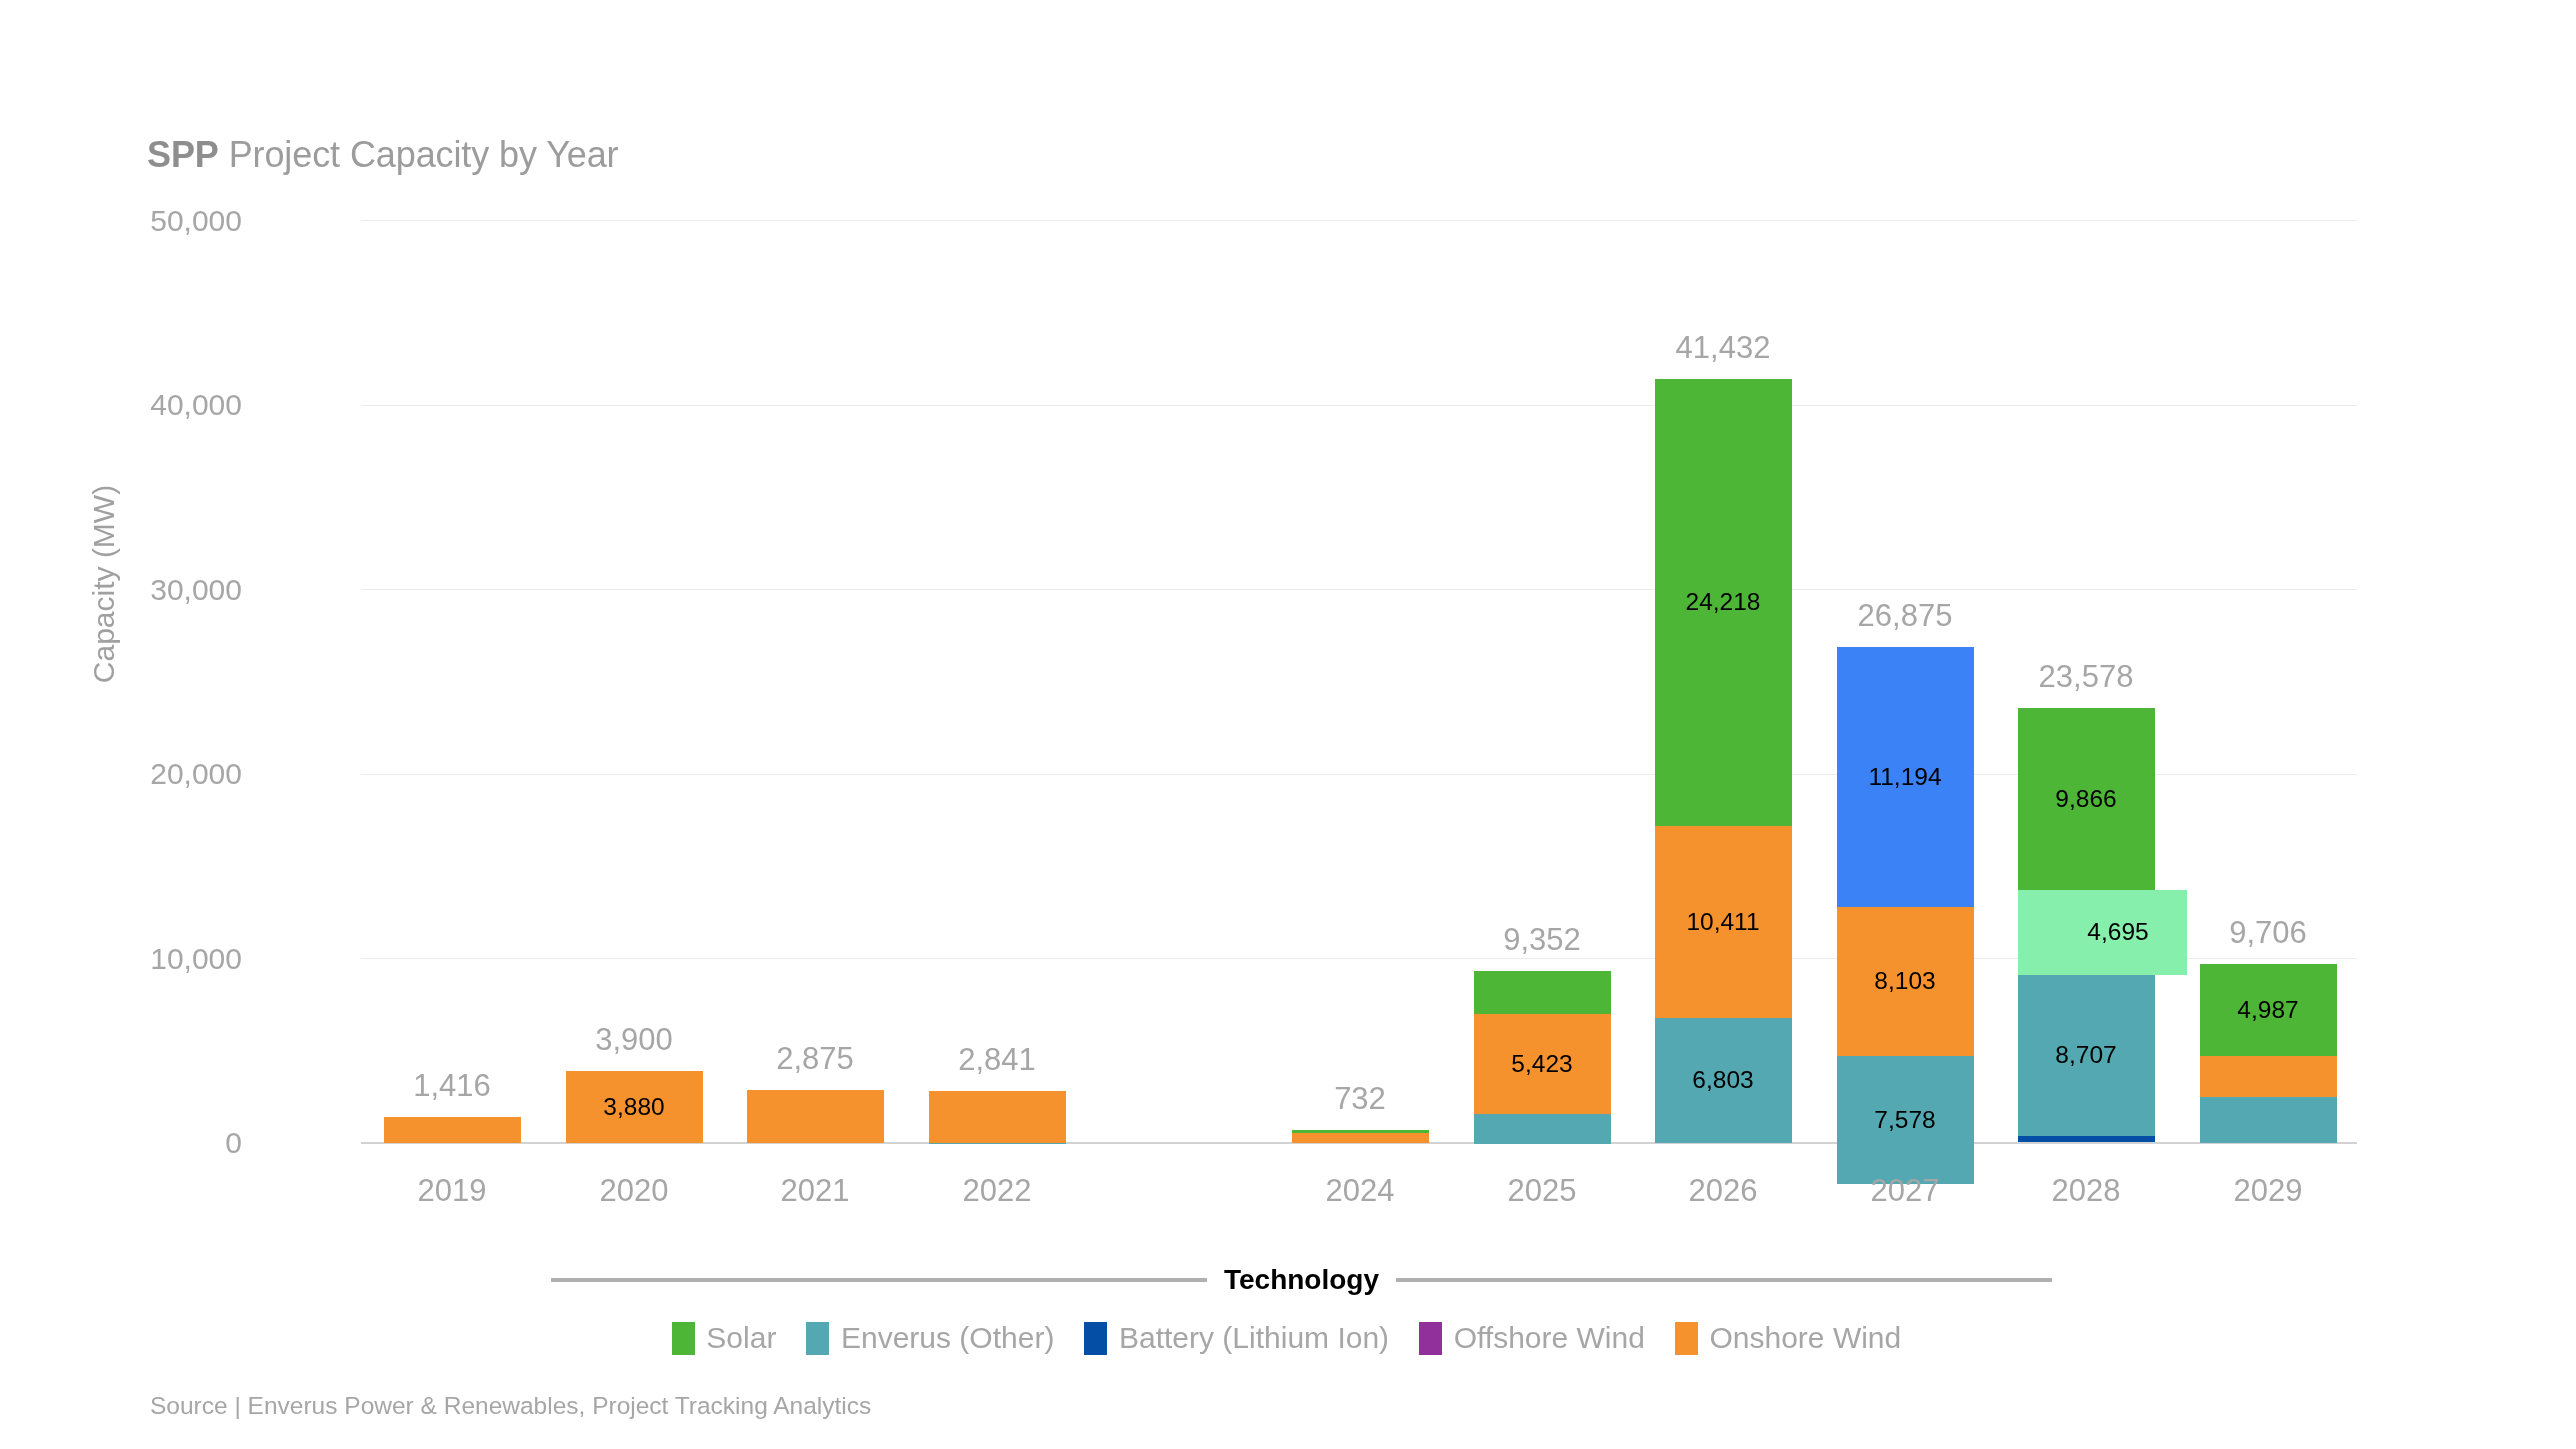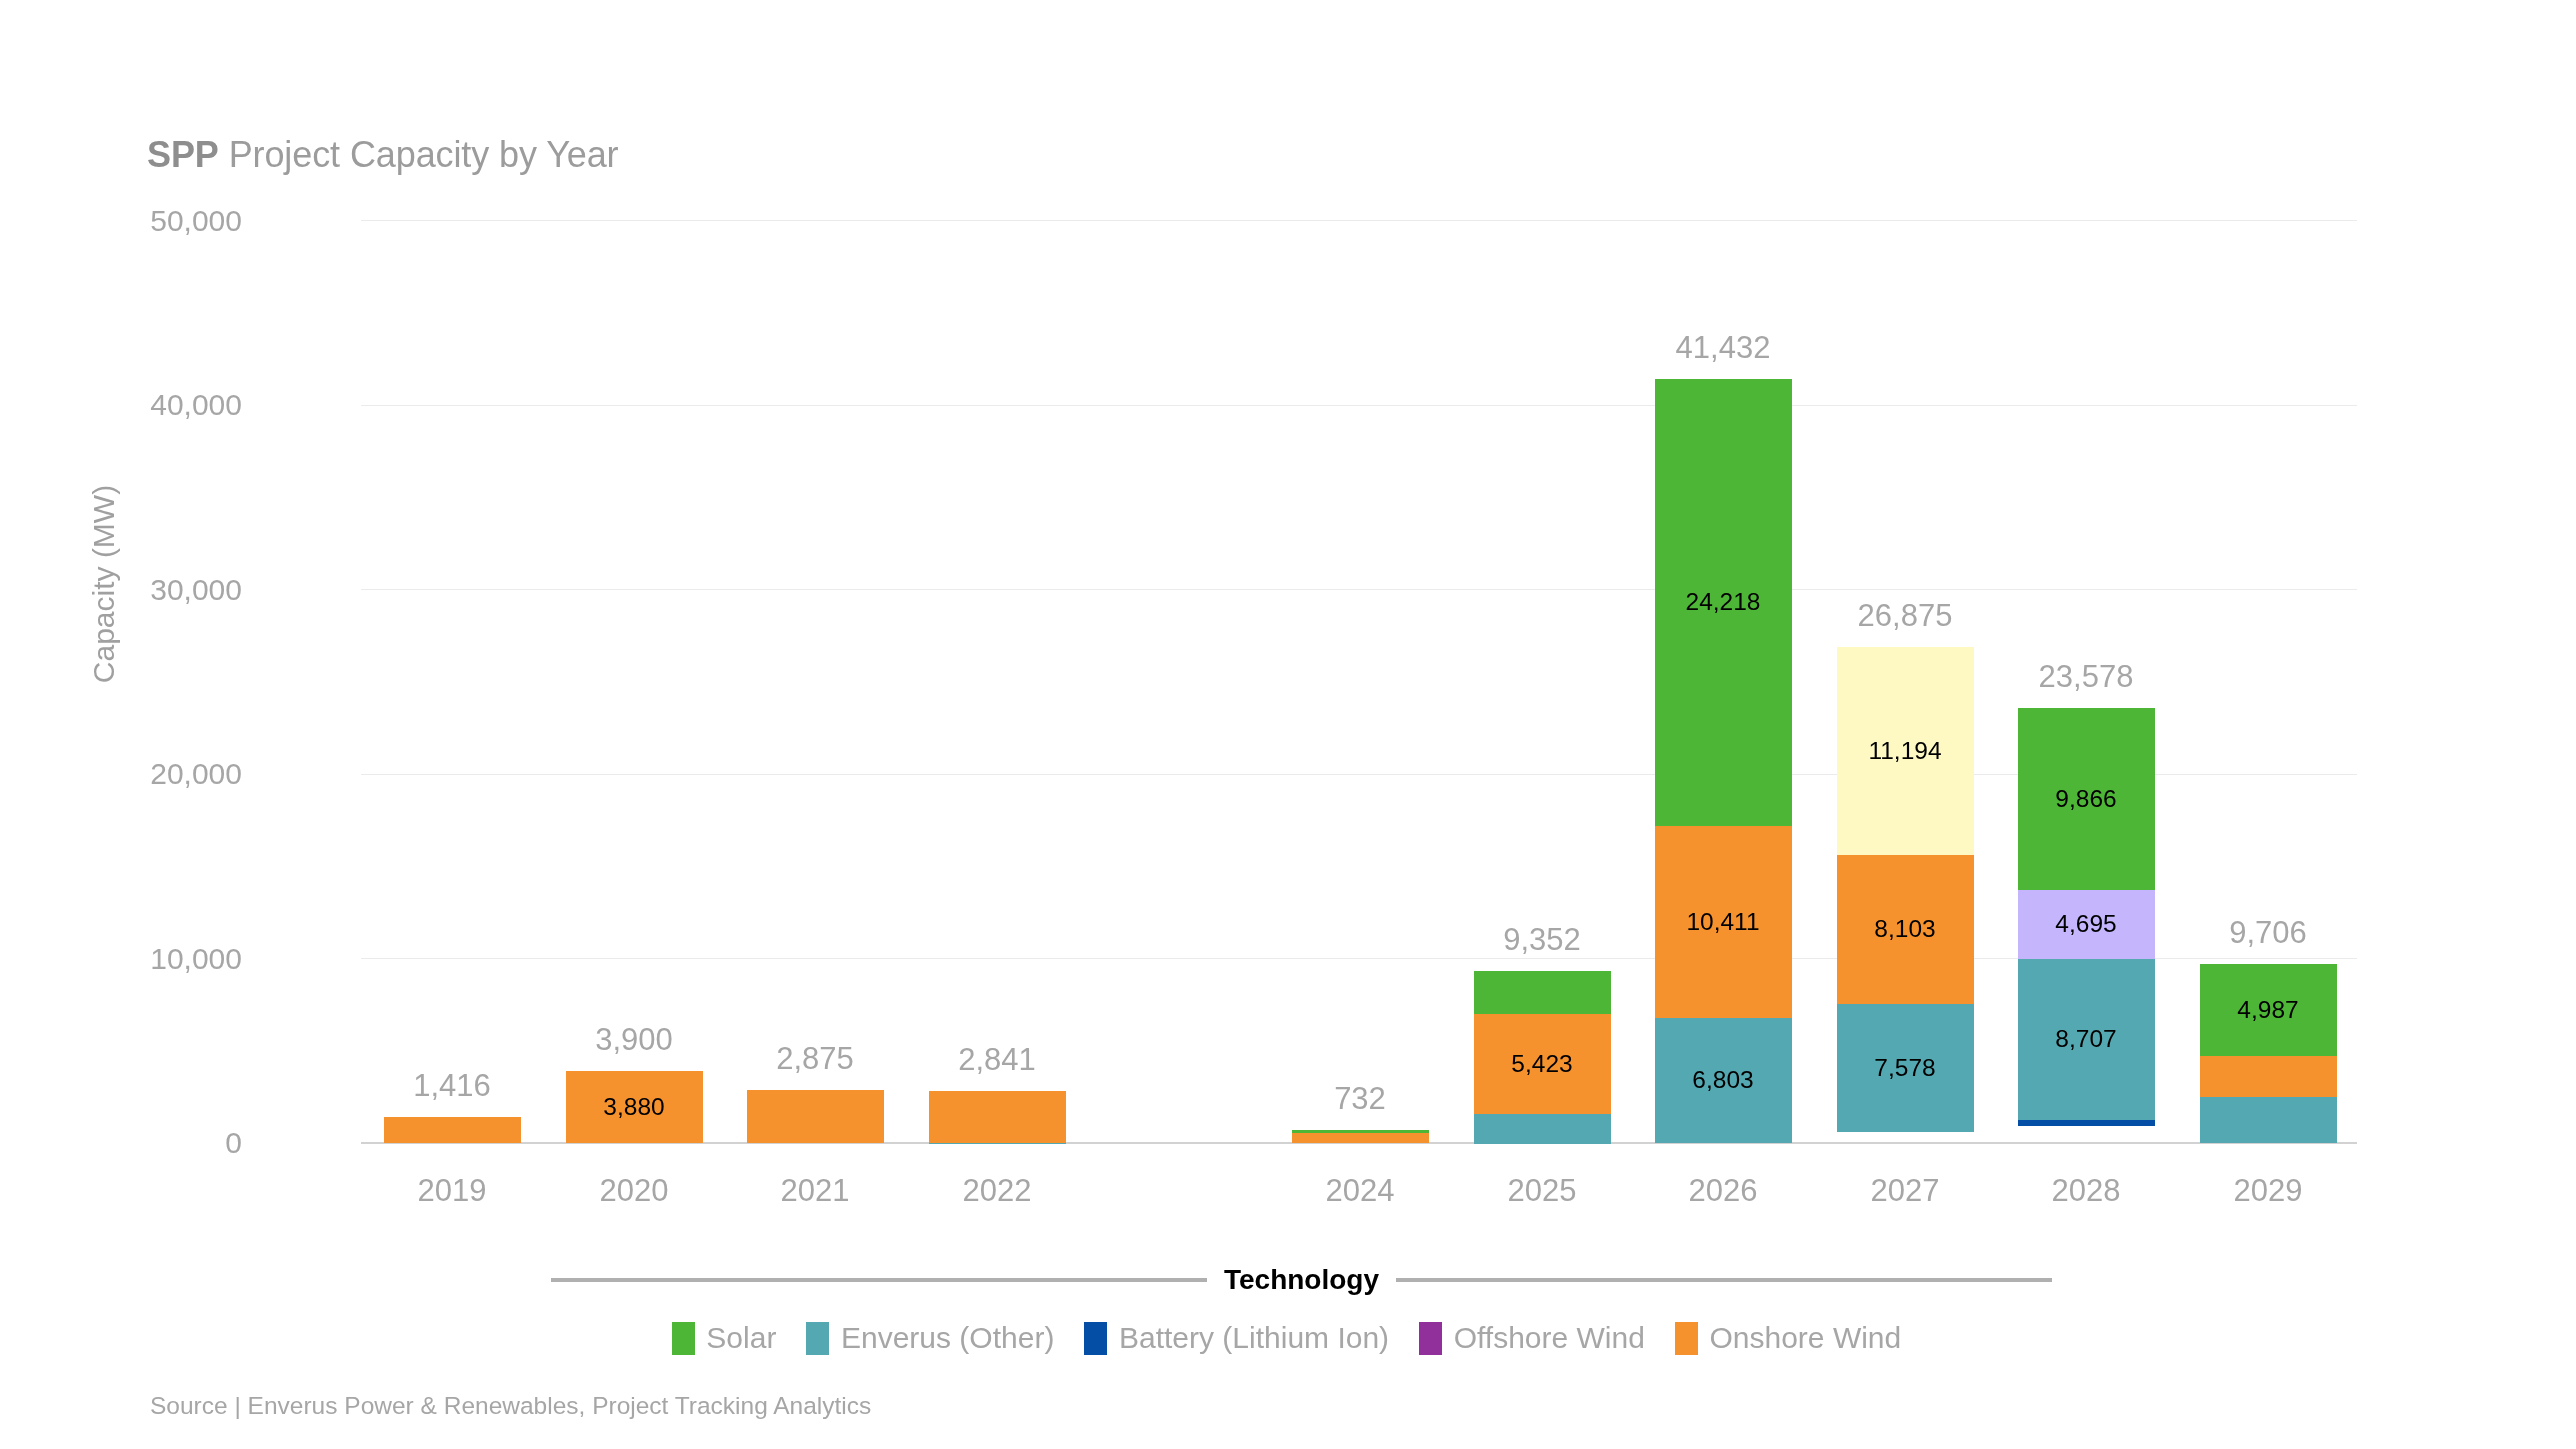--- a/index.html
+++ b/index.html
@@ -293,39 +293,39 @@
           </div>
           <div class="seg" style="height: 125px; background: rgb(84, 168, 177);">
             <span class="seg-label">6,803</span>
           </div>
         </div>
         <div class="bar-total" style="top: 330px;">41,432</div>
         <div class="x-tick-label" style="top: 1173px;">2026</div>
       </div>
       <div class="bar-col" style="left: 1453px; height: 1449px;">
         <div class="bar-stack" style="top: 647px; height: 496px;">
-          <div class="seg" style="height: 208px; background: #fef9c3;">
+          <div class="seg" style="height: 260px; background: #3b82f6;">
             <span class="seg-label">11,194</span>
           </div>
           <div class="seg" style="height: 149px; background: rgb(246, 146, 46);">
             <span class="seg-label">8,103</span>
           </div>
           <div class="seg" style="height: 128px; background: rgb(84, 168, 177);">
             <span class="seg-label">7,578</span>
           </div>
         </div>
         <div class="bar-total" style="top: 598px;">26,875</div>
         <div class="x-tick-label" style="top: 1173px;">2027</div>
       </div>
       <div class="bar-col" style="left: 1634px; height: 1449px;">
         <div class="bar-stack" style="top: 708px; height: 435px;">
           <div class="seg" style="height: 182px; background: rgb(78, 182, 55);">
             <span class="seg-label">9,866</span>
           </div>
-          <div class="seg" style="height: 69px; background: #c4b5fd;">
+          <div class="seg" style="height: 85px; background: #86efac; padding-left: 32px;">
             <span class="seg-label">4,695</span>
           </div>
           <div class="seg" style="height: 161px; background: rgb(84, 168, 177);">
             <span class="seg-label">8,707</span>
           </div>
           <div class="seg" style="height: 5.7px; background: rgb(5, 78, 165);"></div>
         </div>
         <div class="bar-total" style="top: 659px;">23,578</div>
         <div class="x-tick-label" style="top: 1173px;">2028</div>
       </div>

